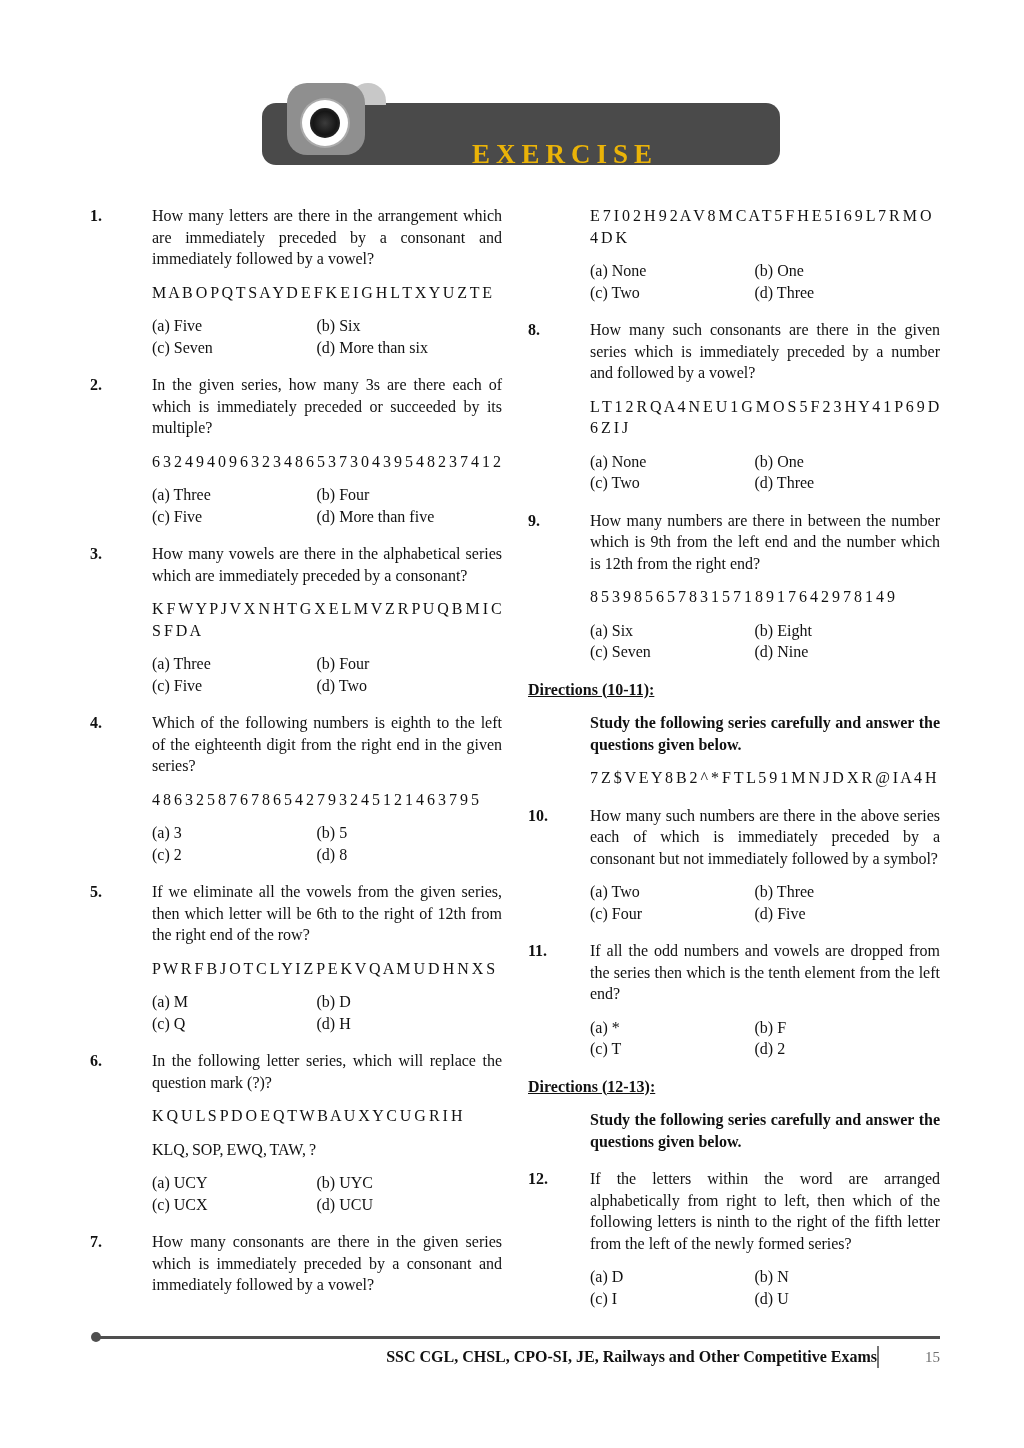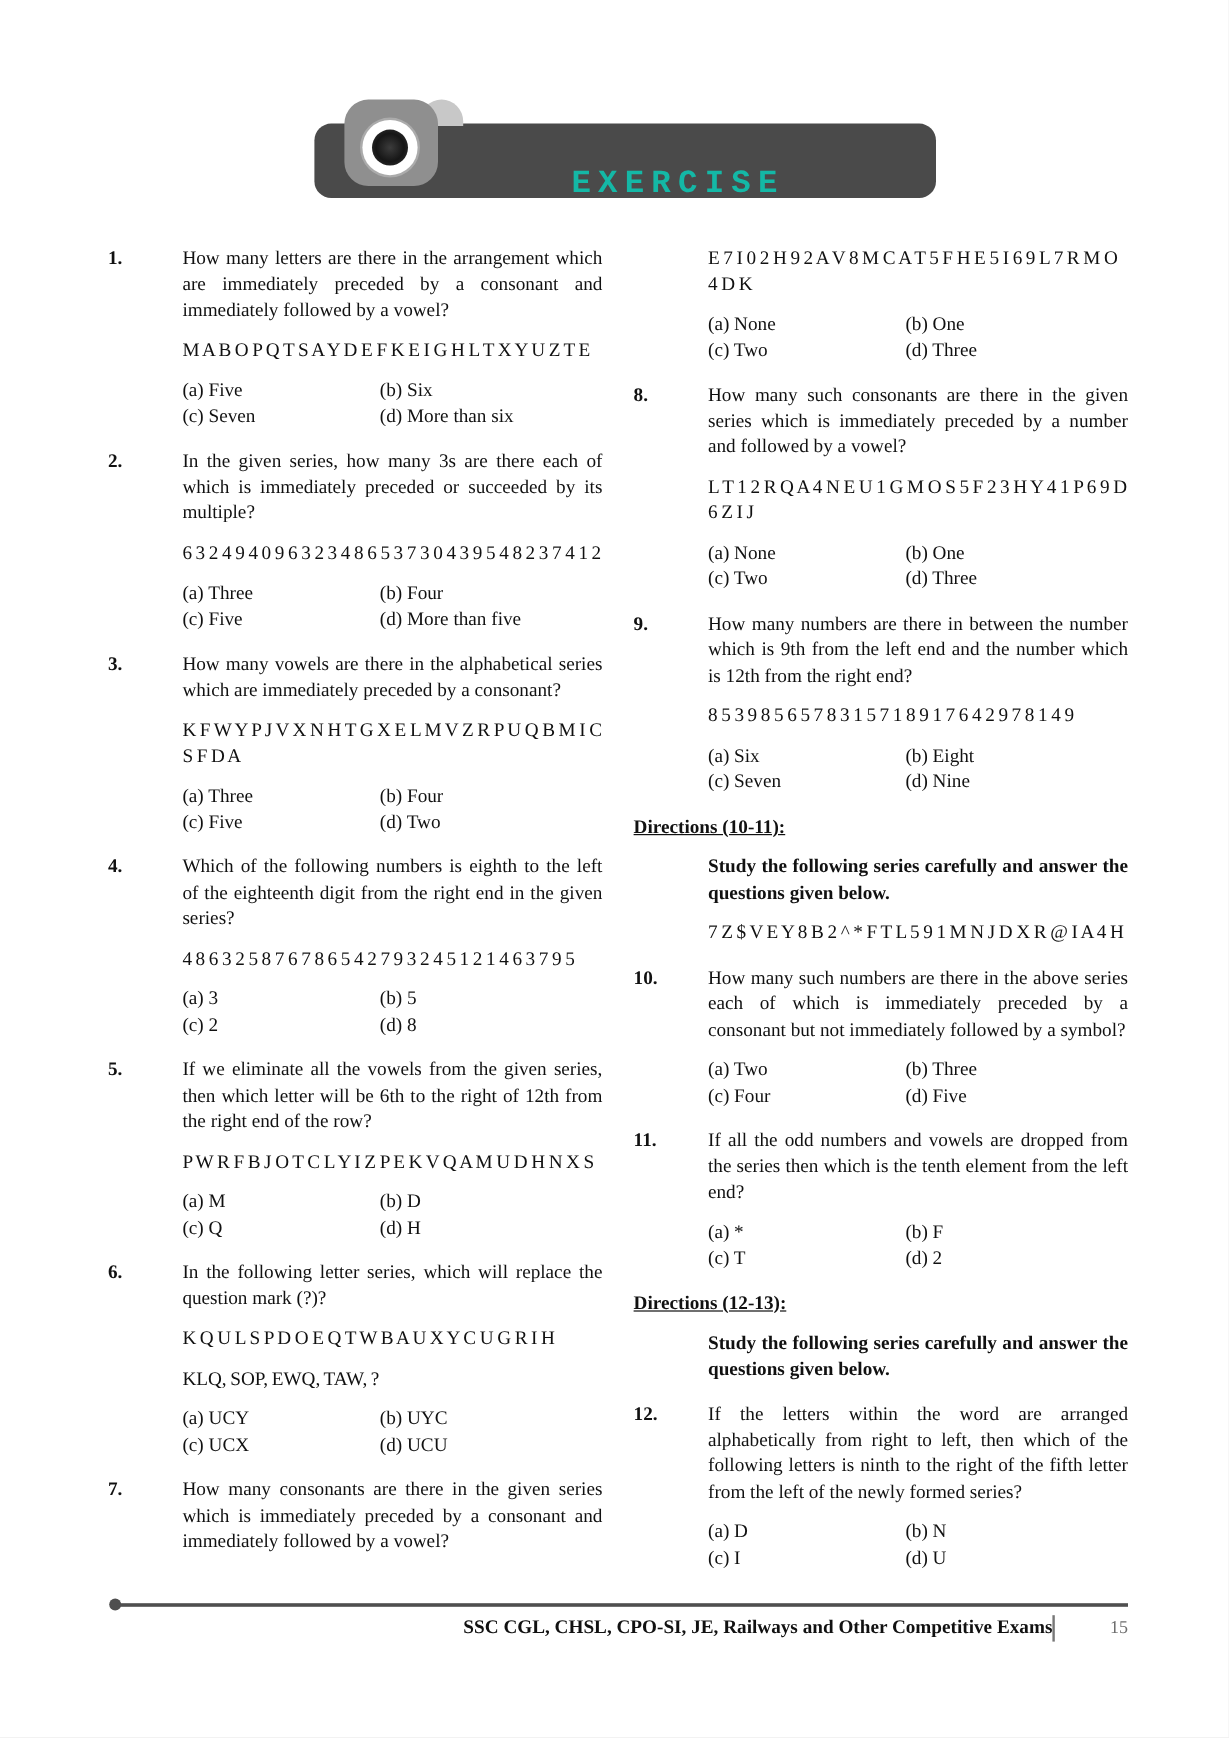--- a/index.html
+++ b/index.html
@@ -14,23 +14,23 @@
   }
   
   .banner{
     position:absolute;left:262px;top:103px;width:518px;height:62px;
     background:var(--banner-bg,#4a4a4a);
     border-radius:14px;
     display:flex;align-items:center;justify-content:center;
     z-index:1;
   }
   .banner-title{
-    color:#14b8a6;font-weight:bold;font-size:27px;letter-spacing:6px;
+    color:#eab308;font-weight:bold;font-size:27px;letter-spacing:6px;
     padding-left:88px;
-    font-family:Liberation Mono, monospace;
+    font-family:Liberation Serif, serif;
     margin-top:40px;
   }
   .badge-curl{
     position:absolute;left:350px;top:83px;width:36px;height:22px;
     background:var(--curl-bg,#c8c8c8);
     border-radius:18px 18px 0 0;
     z-index:2;
   }
   .badge{
     position:absolute;left:287px;top:83px;width:78px;height:72px;

